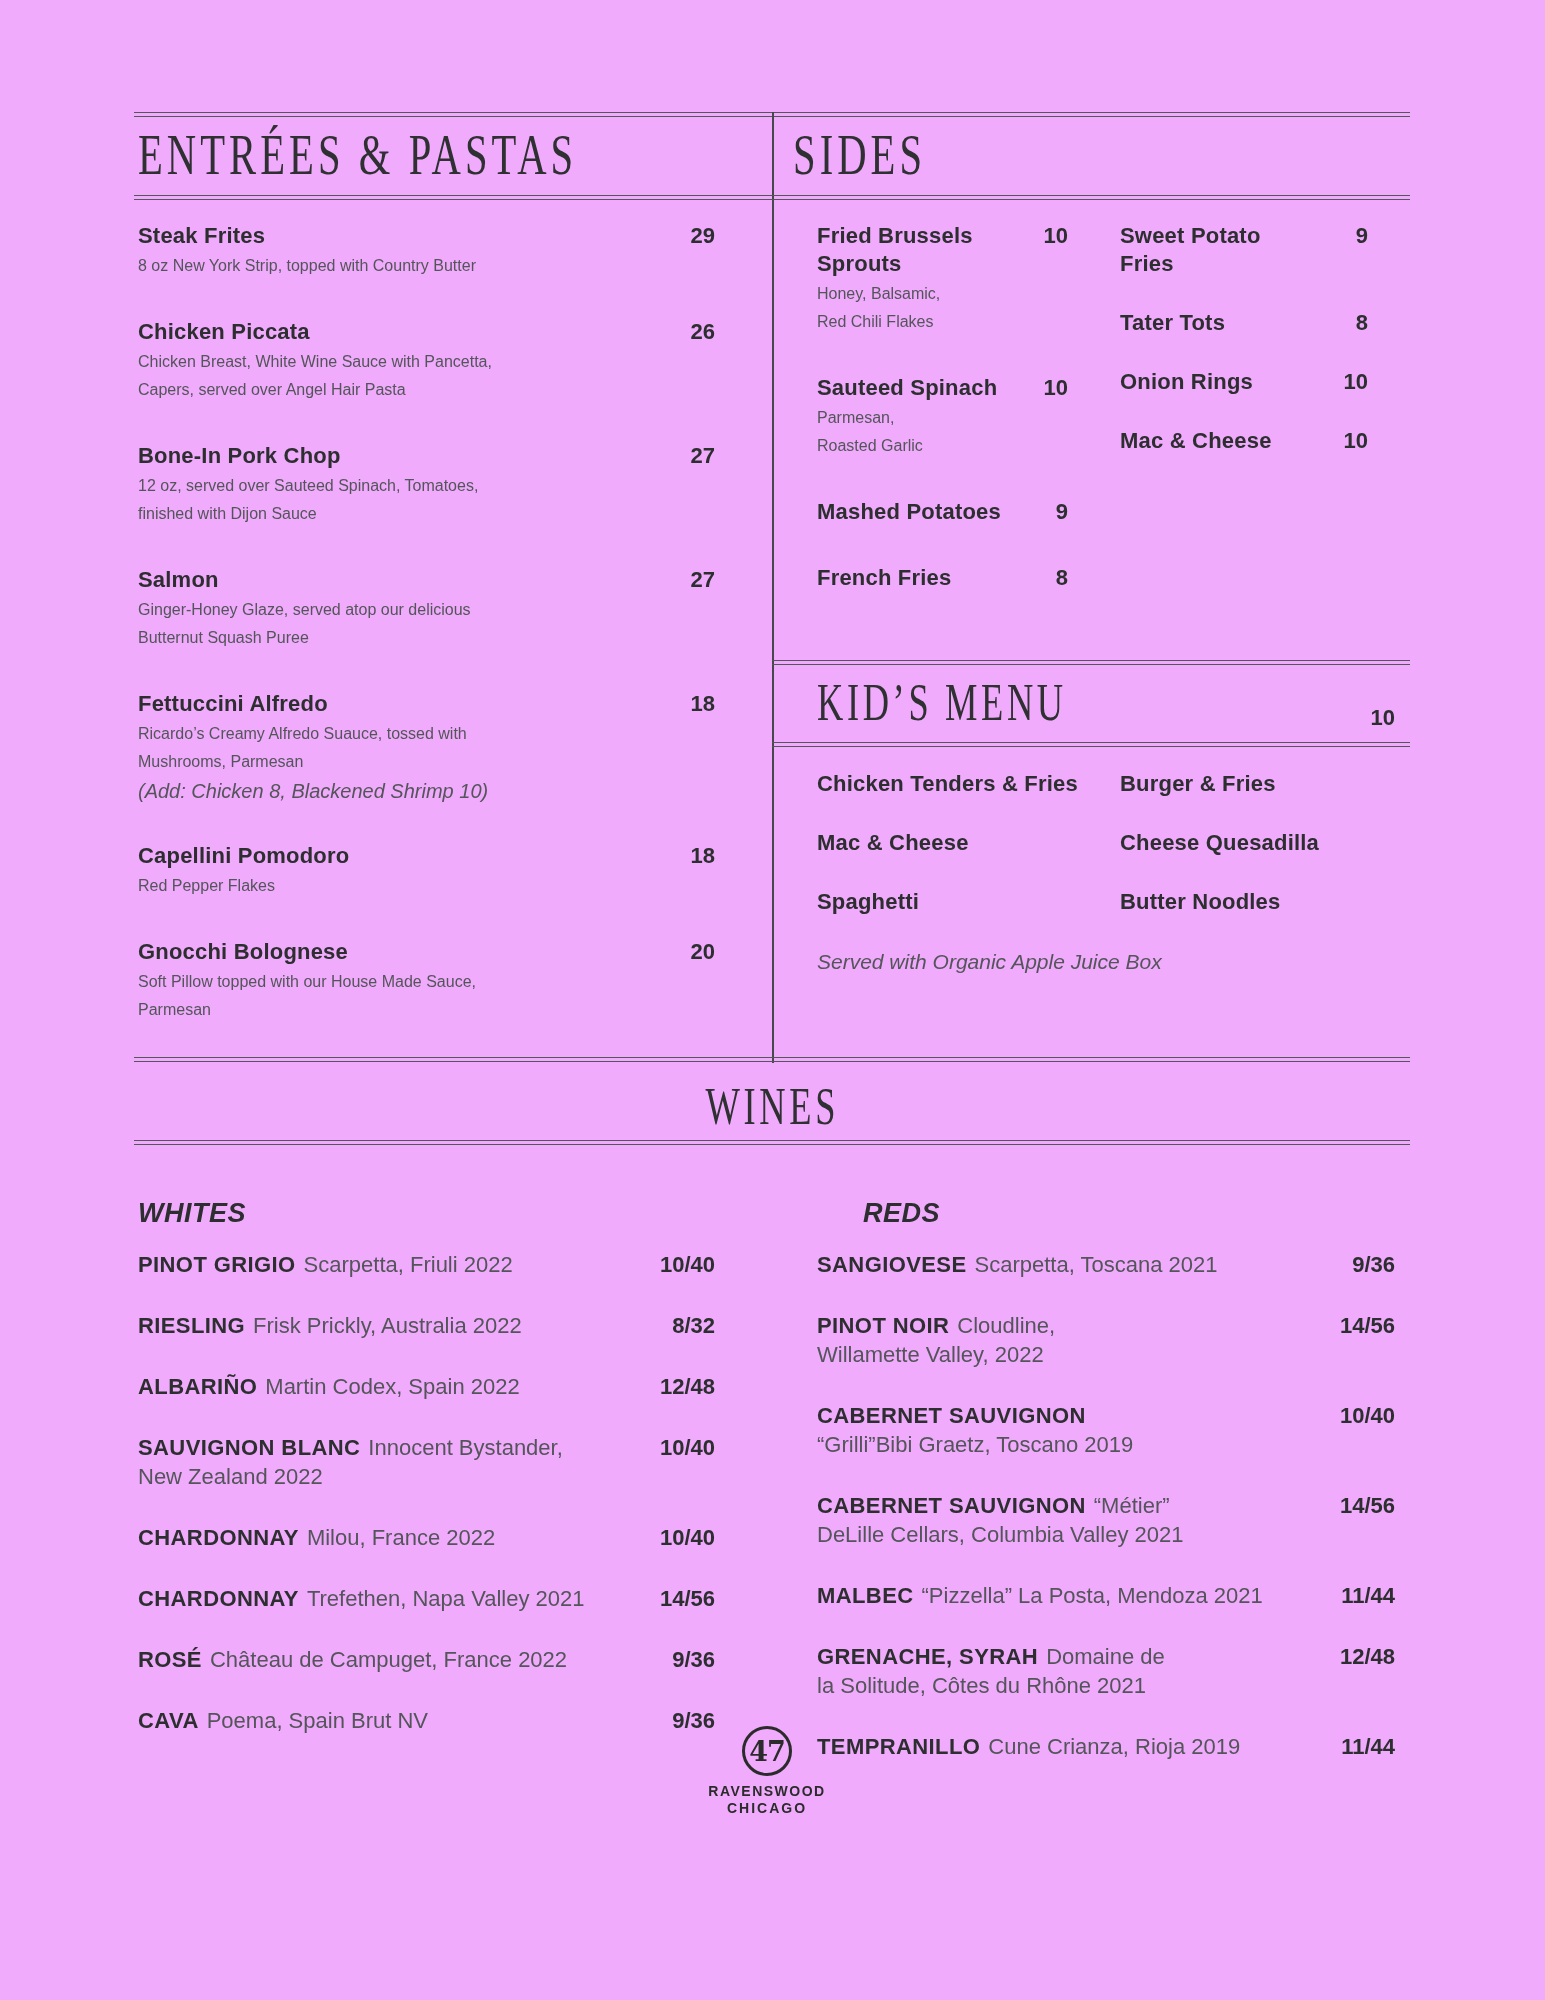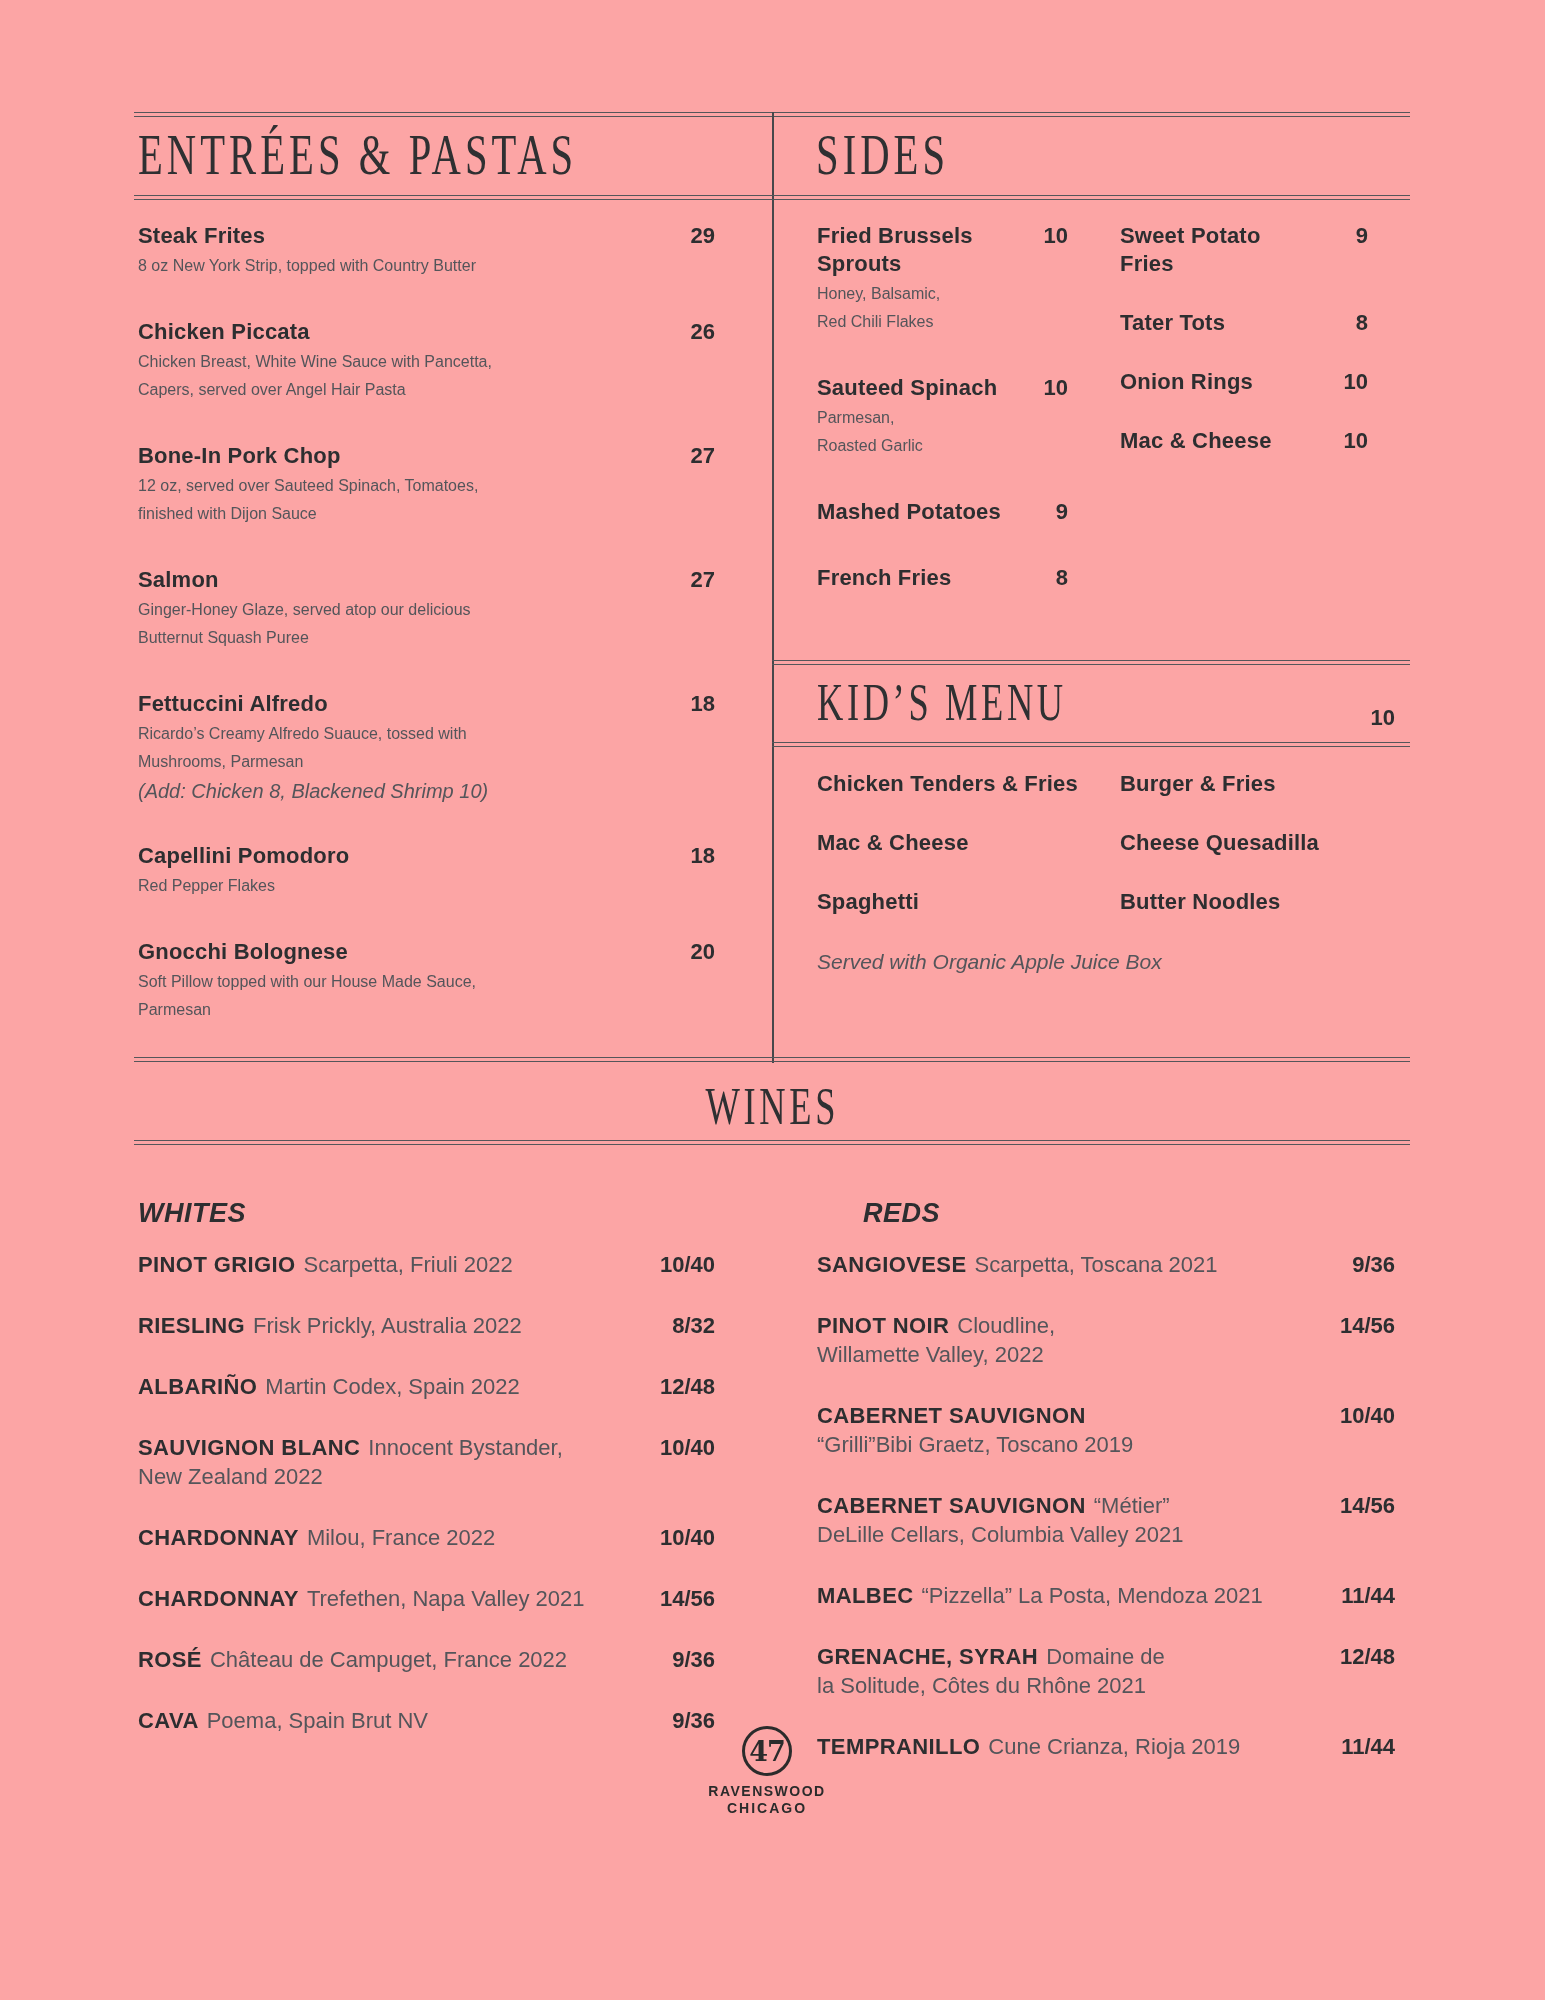--- a/index.html
+++ b/index.html
@@ -1,16 +1,16 @@
 <!DOCTYPE html>
 <html><head>
 <meta charset="utf-8">
 <style>
   html,body{margin:0;padding:0;background:#e8e8e8;}
-  .page{position:relative;width:1545px;height:2000px;background:#fca5a5;overflow:hidden;
+  .page{position:relative;width:1545px;height:2000px;background:#f0abfc;overflow:hidden;
         font-family:"Liberation Sans",sans-serif;color:#2d2e30;}
   
   .drule{position:absolute;height:3px;border-top:1px solid #55565a;border-bottom:1px solid #55565a;}
   .vrule{position:absolute;width:2px;background:#47484b;}
   
   .display-hdr{position:absolute;color:#2f3032;white-space:nowrap;}
   .display-hdr .condense{display:inline-block;transform:scaleX(0.70);transform-origin:left top;
         font-family:"Liberation Serif",serif;font-weight:400;letter-spacing:0.10em;}
   .display-hdr.centered{text-align:center;}
   .display-hdr.centered .condense{transform-origin:center top;}
@@ -51,21 +51,21 @@
 <div class="page">
 
   <div class="drule" style="left:134px;top:112px;width:1276px;"></div>
   <div class="vrule" style="left:772px;top:112px;height:951px;"></div>
 
   <div class="display-hdr hdr-xl" style="left:138px;top:122px;">
     <span class="condense">ENTRÉES &amp; PASTAS</span>
   </div>
   <div class="drule" style="left:134px;top:195px;width:639px;"></div>
 
-  <div class="display-hdr hdr-xl" style="left:816px;top:122px;">
+  <div class="display-hdr hdr-xl" style="left:793px;top:122px;">
     <span class="condense">SIDES</span>
   </div>
   <div class="drule" style="left:772px;top:195px;width:638px;"></div>
 
   <div class="col" style="left:138px;top:222px;width:577px;">
 
   <div class="menu-item">
         <div class="mi-head">
           <div class="mi-name">Steak Frites</div>
           <div class="mi-price">29</div>

